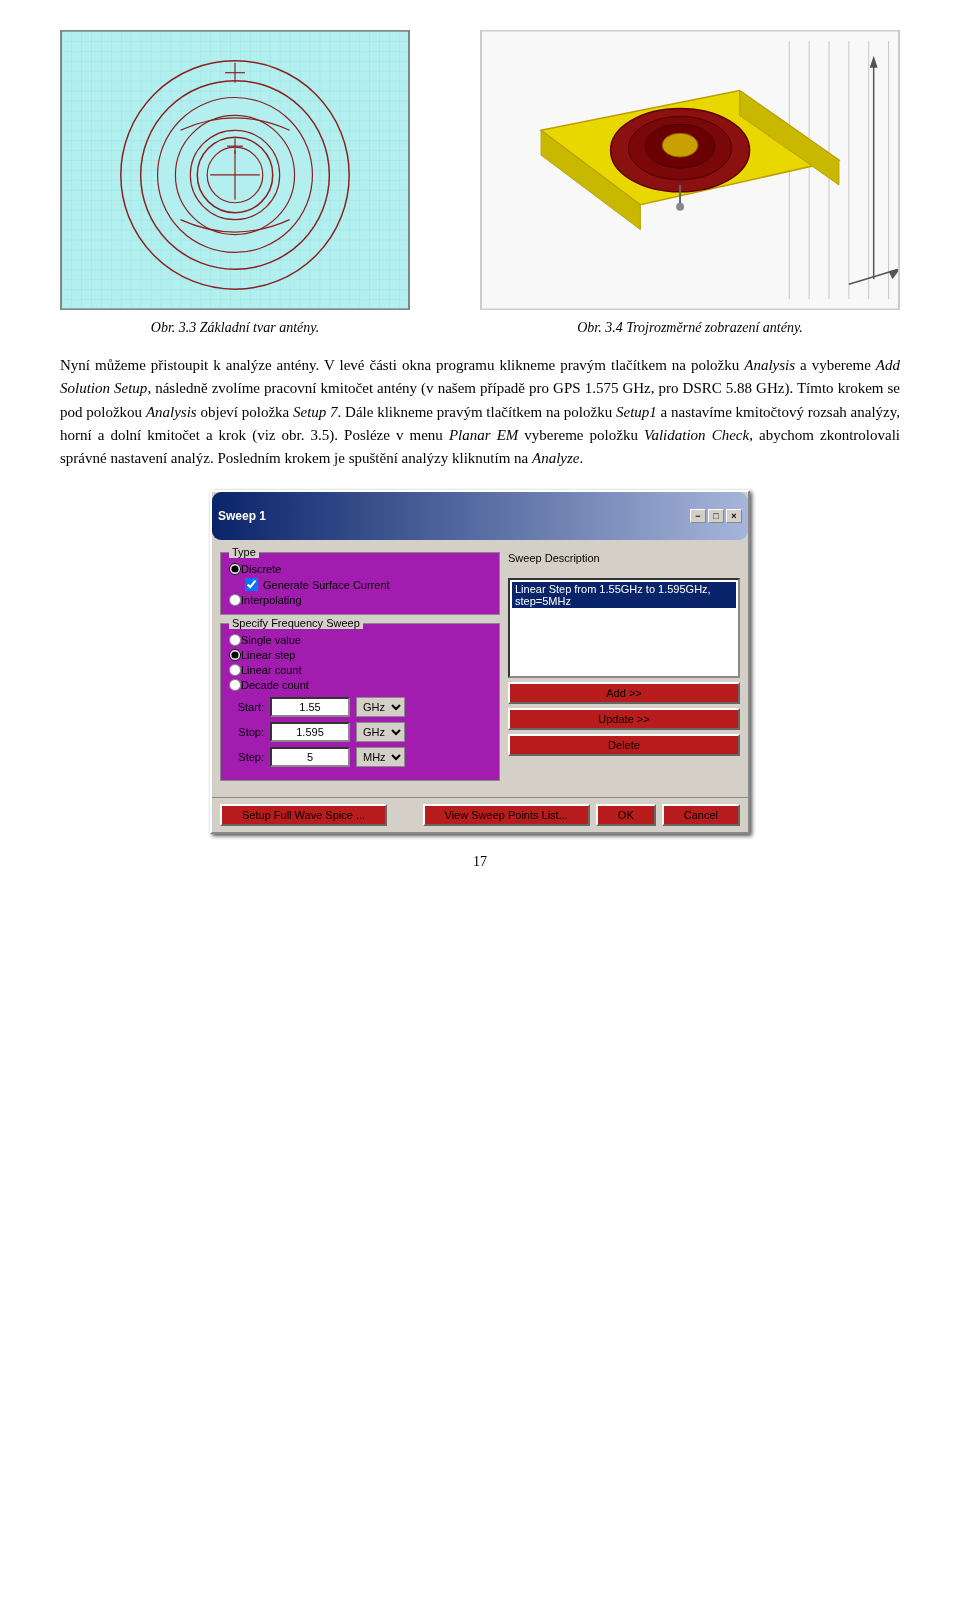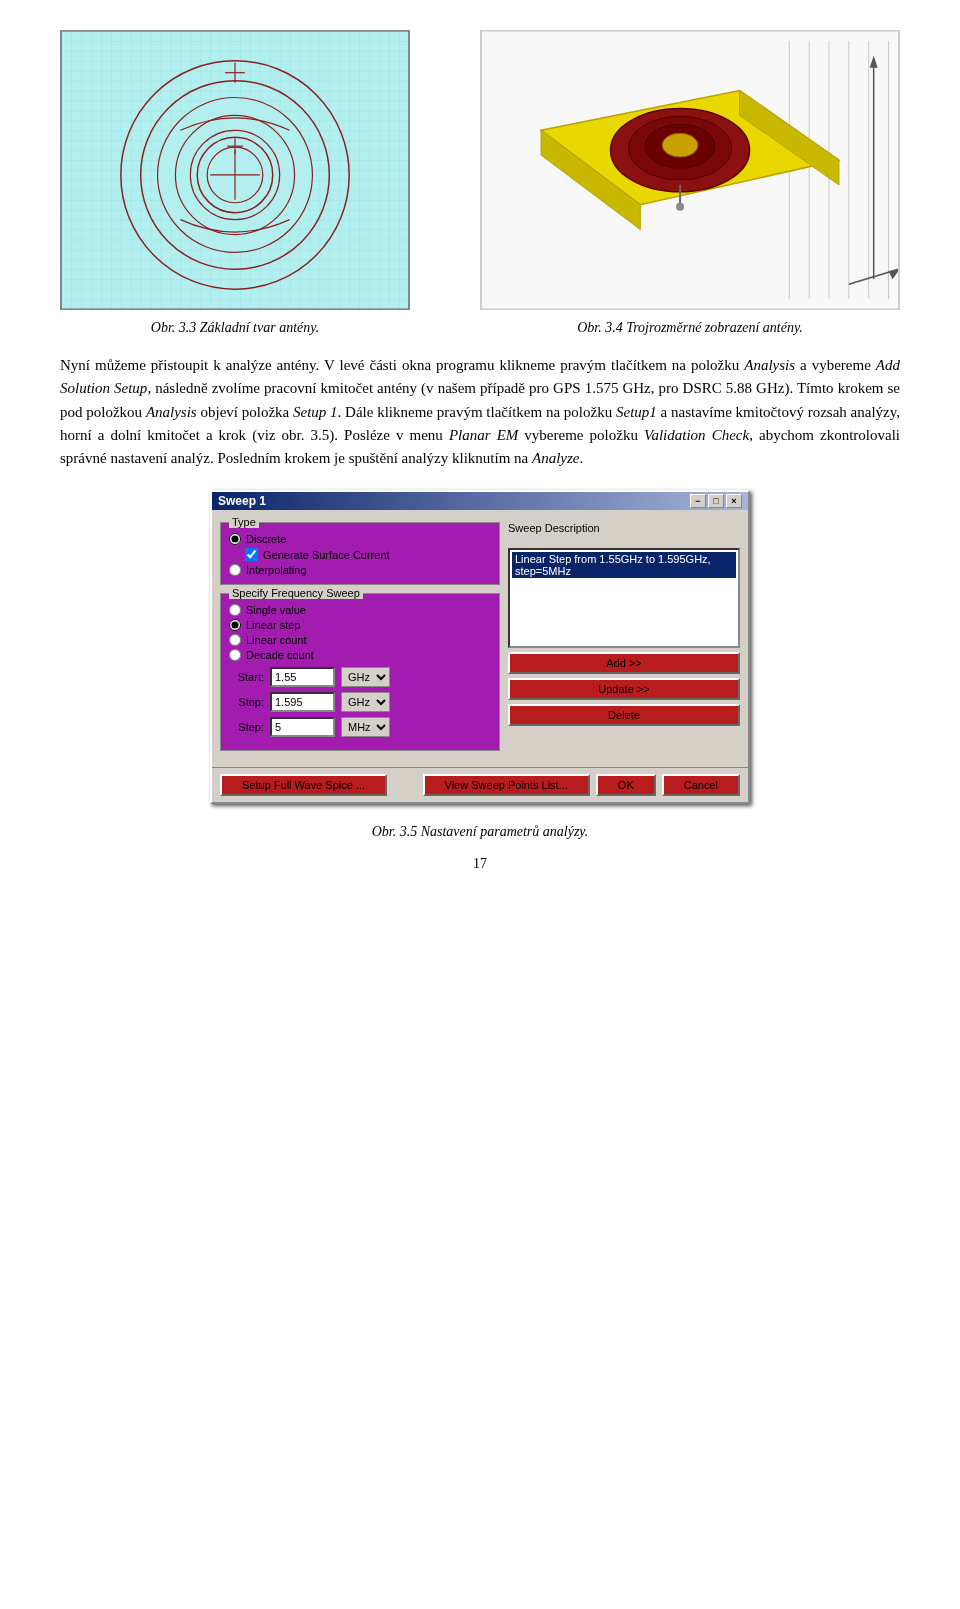--- a/index.html
+++ b/index.html
@@ -75,26 +75,27 @@
       border: 2px solid #888;
       border-top: 2px solid #fff;
       border-left: 2px solid #fff;
       box-shadow: 2px 2px 4px #555;
       font-family: "MS Sans Serif", "Arial", sans-serif;
       font-size: 11px;
     }
     .dialog-titlebar {
       background: linear-gradient(to right, #0a246a, #a6b5da);
       color: #fff;
-      padding: 2px 6px;
+      padding: 17px 6px;
       display: flex;
       justify-content: space-between;
       align-items: center;
       font-size: 12px;
       font-weight: bold;
+      border-radius: 9px;
     }
     .dialog-titlebar-buttons {
       display: flex;
       gap: 2px;
     }
     .dialog-titlebar-btn {
       background: #d4d0c8;
       border: 1px solid #888;
       border-top-color: #fff;
       border-left-color: #fff;
@@ -142,21 +143,20 @@
     
     .radio-group {
       display: flex;
       flex-direction: column;
       gap: 3px;
       margin-top: 4px;
     }
     .radio-item {
       display: flex;
       align-items: center;
-      gap: 5px;
       font-size: 11px;
     }
     .radio-input {
       width: 12px;
       height: 12px;
       accent-color: #000;
     }
     .checkbox-item {
       display: flex;
       align-items: center;
@@ -200,26 +200,27 @@
       align-items: center;
       gap: 6px;
       margin-bottom: 5px;
       font-size: 11px;
     }
     .field-label {
       width: 35px;
       text-align: right;
     }
     .field-input {
-      width: 65px;
+      width: 80px;
       height: 20px;
       border: 2px inset #888;
       background: #fff;
       font-size: 11px;
       padding: 1px 3px;
+      text-align: center;
     }
     .field-select {
       height: 20px;
       border: 1px solid #888;
       background: #d4d0c8;
       font-size: 11px;
       padding: 0 2px;
     }
     
     .dialog-btn {
@@ -353,21 +354,21 @@
 
   <div class="captions">
     <div class="caption caption-left">Obr. 3.3 Základní tvar antény.</div>
     <div class="caption caption-right">Obr. 3.4 Trojrozměrné zobrazení antény.</div>
   </div>
 
   <div class="body-text">
     Nyní můžeme přistoupit k analýze antény. V levé části okna programu klikneme
     pravým tlačítkem na položku <em>Analysis</em> a vybereme <em>Add Solution Setup</em>, následně
     zvolíme pracovní kmitočet antény (v našem případě pro GPS 1.575 GHz, pro DSRC
-    5.88 GHz). Tímto krokem se pod položkou <em>Analysis</em> objeví položka <em>Setup 1</em>. Dále
+    5.88 GHz). Tímto krokem se pod položkou <em>Analysis</em> objeví položka <em>Setup 7</em>. Dále
     klikneme pravým tlačítkem na položku <em>Setup1</em> a nastavíme kmitočtový rozsah analýzy,
     horní a dolní kmitočet a krok (viz obr. 3.5). Posléze v menu <em>Planar EM</em> vybereme
     položku <em>Validation Check</em>, abychom zkontrolovali správné nastavení analýz. Posledním
     krokem je spuštění analýzy kliknutím na <em>Analyze</em>.
   </div>
 
   <div class="dialog-wrapper">
     <div class="dialog">
 
       <div class="dialog-titlebar">
@@ -470,16 +471,15 @@
         <button class="dialog-btn">Setup Full Wave Spice ...</button>
         <div class="bottom-btns">
           <button class="dialog-btn">View Sweep Points List...</button>
           <button class="dialog-btn">OK</button>
           <button class="dialog-btn">Cancel</button>
         </div>
       </div>
     </div>
   </div>
 
-  <div class="fig-caption">Obr. 3.5 Nastavení parametrů analýzy.</div>
 
   <div class="page-number">17</div>
 </div>
 
 </body></html>

